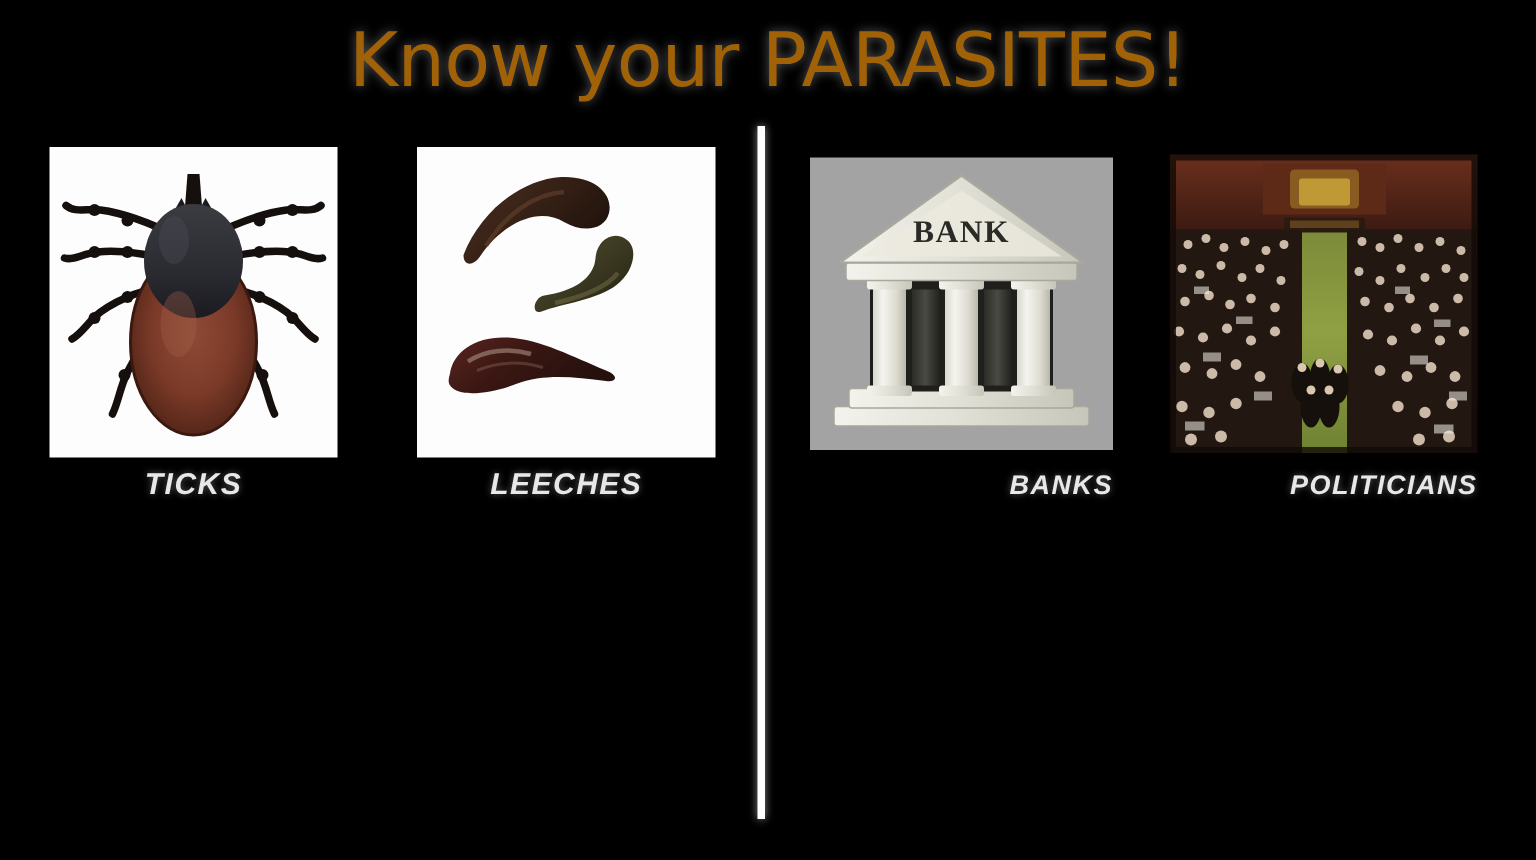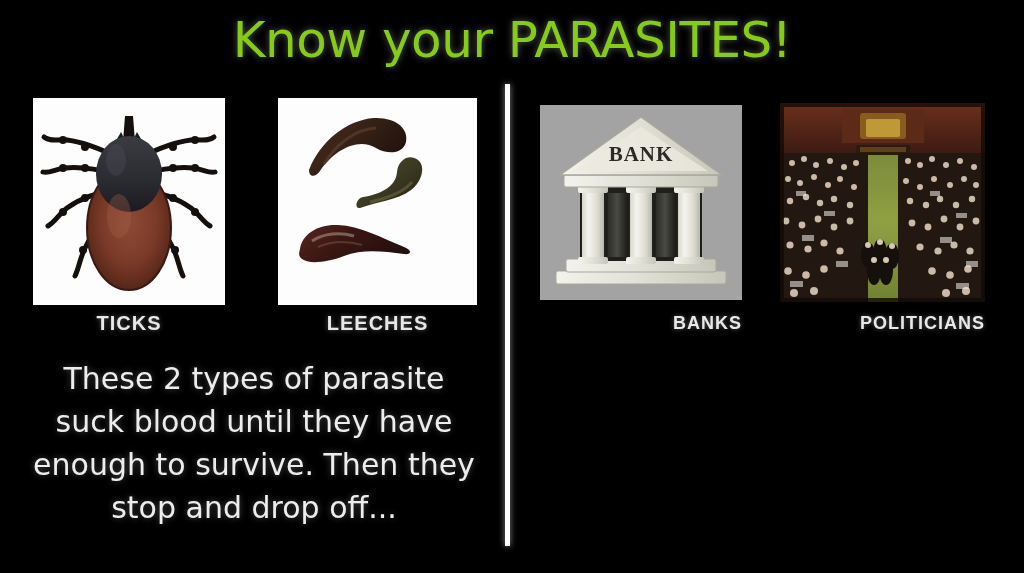--- a/index.html
+++ b/index.html
@@ -18,21 +18,21 @@
     overflow: hidden;
   }
 
   
   .title {
     position: absolute;
     left: 0;
     top: 13px;
     width: 1024px;
     text-align: center;
-    color: #84cc16;
+    color: #a16207;
     font-family: "DejaVu Sans", sans-serif;
     font-size: 50px;
     line-height: 54px;
     font-weight: 400;
     letter-spacing: -0.5px;
     text-shadow: 0 0 7px rgba(255,255,255,0.35);
     white-space: nowrap;
   }
 
   
@@ -58,20 +58,21 @@
     position: absolute;
     left: 0;
     width: 100%;
     text-align: center;
     color: #e8e8e8;
     font-family: "Liberation Sans", sans-serif;
     font-weight: 700;
     letter-spacing: 1px;
     text-shadow: 0 0 5px rgba(255,255,255,0.35);
     white-space: nowrap;
+    font-style: italic;
   }
 
   
   #panel-ticks { left: 33px; top: 98px; width: 192px; }
   #panel-ticks .frame {
     width: 192px; height: 207px;
     background: #fdfdfd;
   }
   #panel-ticks .caption { top: 214px; font-size: 20px; }
 
@@ -435,15 +436,14 @@
           <circle cx="94" cy="157" r="3"></circle>
             <circle cx="106" cy="157" r="3"></circle>
         </g>
 
         <rect x="0" y="0" width="205" height="199" fill="none" stroke="#120a06" stroke-width="8" opacity="0.8"></rect>
       </svg>
     </div>
     <div class="caption">POLITICIANS</div>
   </div>
 
-  <div class="blurb" id="blurb-left">These 2 types of parasite suck blood until they have enough to survive. Then they stop and drop off...</div>
 
 </div>
 
 </body></html>

